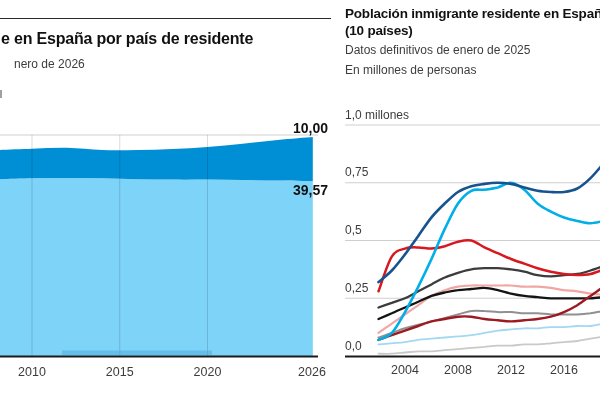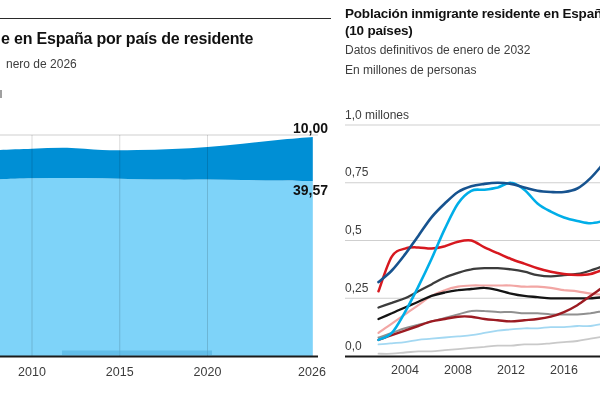--- a/index.html
+++ b/index.html
@@ -11,21 +11,21 @@
   .rule{position:absolute;left:0;top:18px;width:331px;height:1px;background:#2a2a2a;}
   .chart-title{
     position:absolute;margin:0;font-weight:bold;color:#111;white-space:nowrap;
     letter-spacing:-0.2px;
   }
   #left-title{left:1px;top:30px;font-size:16px;}
   #right-title{left:345px;top:5px;font-size:13.5px;line-height:17px;}
   .chart-sub{
     position:absolute;margin:0;color:#3d3d3d;font-size:12px;white-space:nowrap;
   }
-  #left-sub{left:6px;top:57px;}
+  #left-sub{left:14px;top:57px;}
   #right-sub{left:345px;top:43px;}
   #right-units{left:345px;top:63px;text-align:right;}
   .edge-fragment{
     position:absolute;left:0;top:90px;width:2px;height:8px;background:#8f8f8f;opacity:.85;
   }
   svg{position:absolute;left:0;top:0;}
   svg text{font-family:"Liberation Sans",sans-serif;}
 </style>
 </head>
 <body>
@@ -53,21 +53,21 @@
         <text x="328" y="133" font-size="14px" font-weight="bold" fill="#111111" text-anchor="end">10,00</text>
         <text x="328" y="195" font-size="14px" font-weight="bold" fill="#111111" text-anchor="end">39,57</text>
       </svg>
   </section>
 
   <section>
     <h2 id="right-title" class="chart-title">
       <span style="display:block">Población inmigrante residente en España</span>
       <span style="display:block">(10 países)</span>
     </h2>
-    <p id="right-sub" class="chart-sub">Datos definitivos de enero de 2032</p>
+    <p id="right-sub" class="chart-sub">Datos definitivos de enero de 2025</p>
     <p id="right-units" class="chart-sub">En millones de personas</p>
     <svg id="right-svg" width="600" height="400" viewBox="0 0 600 400">
         <line x1="345" y1="125" x2="600" y2="125" stroke="#cfcfcf" stroke-width="1"></line>
         <line x1="345" y1="182.75" x2="600" y2="182.75" stroke="#cfcfcf" stroke-width="1"></line>
         <line x1="345" y1="240.5" x2="600" y2="240.5" stroke="#cfcfcf" stroke-width="1"></line>
         <line x1="345" y1="298.25" x2="600" y2="298.25" stroke="#cfcfcf" stroke-width="1"></line>
         <line x1="345" y1="356.5" x2="600" y2="356.5" stroke="#1a1a1a" stroke-width="2"></line>
         <text x="345" y="118.5" font-size="12px" fill="#3c3c3c">1,0 millones</text>
         <text x="345" y="176.25" font-size="12px" fill="#3c3c3c">0,75</text>
         <text x="345" y="234" font-size="12px" fill="#3c3c3c">0,5</text>

